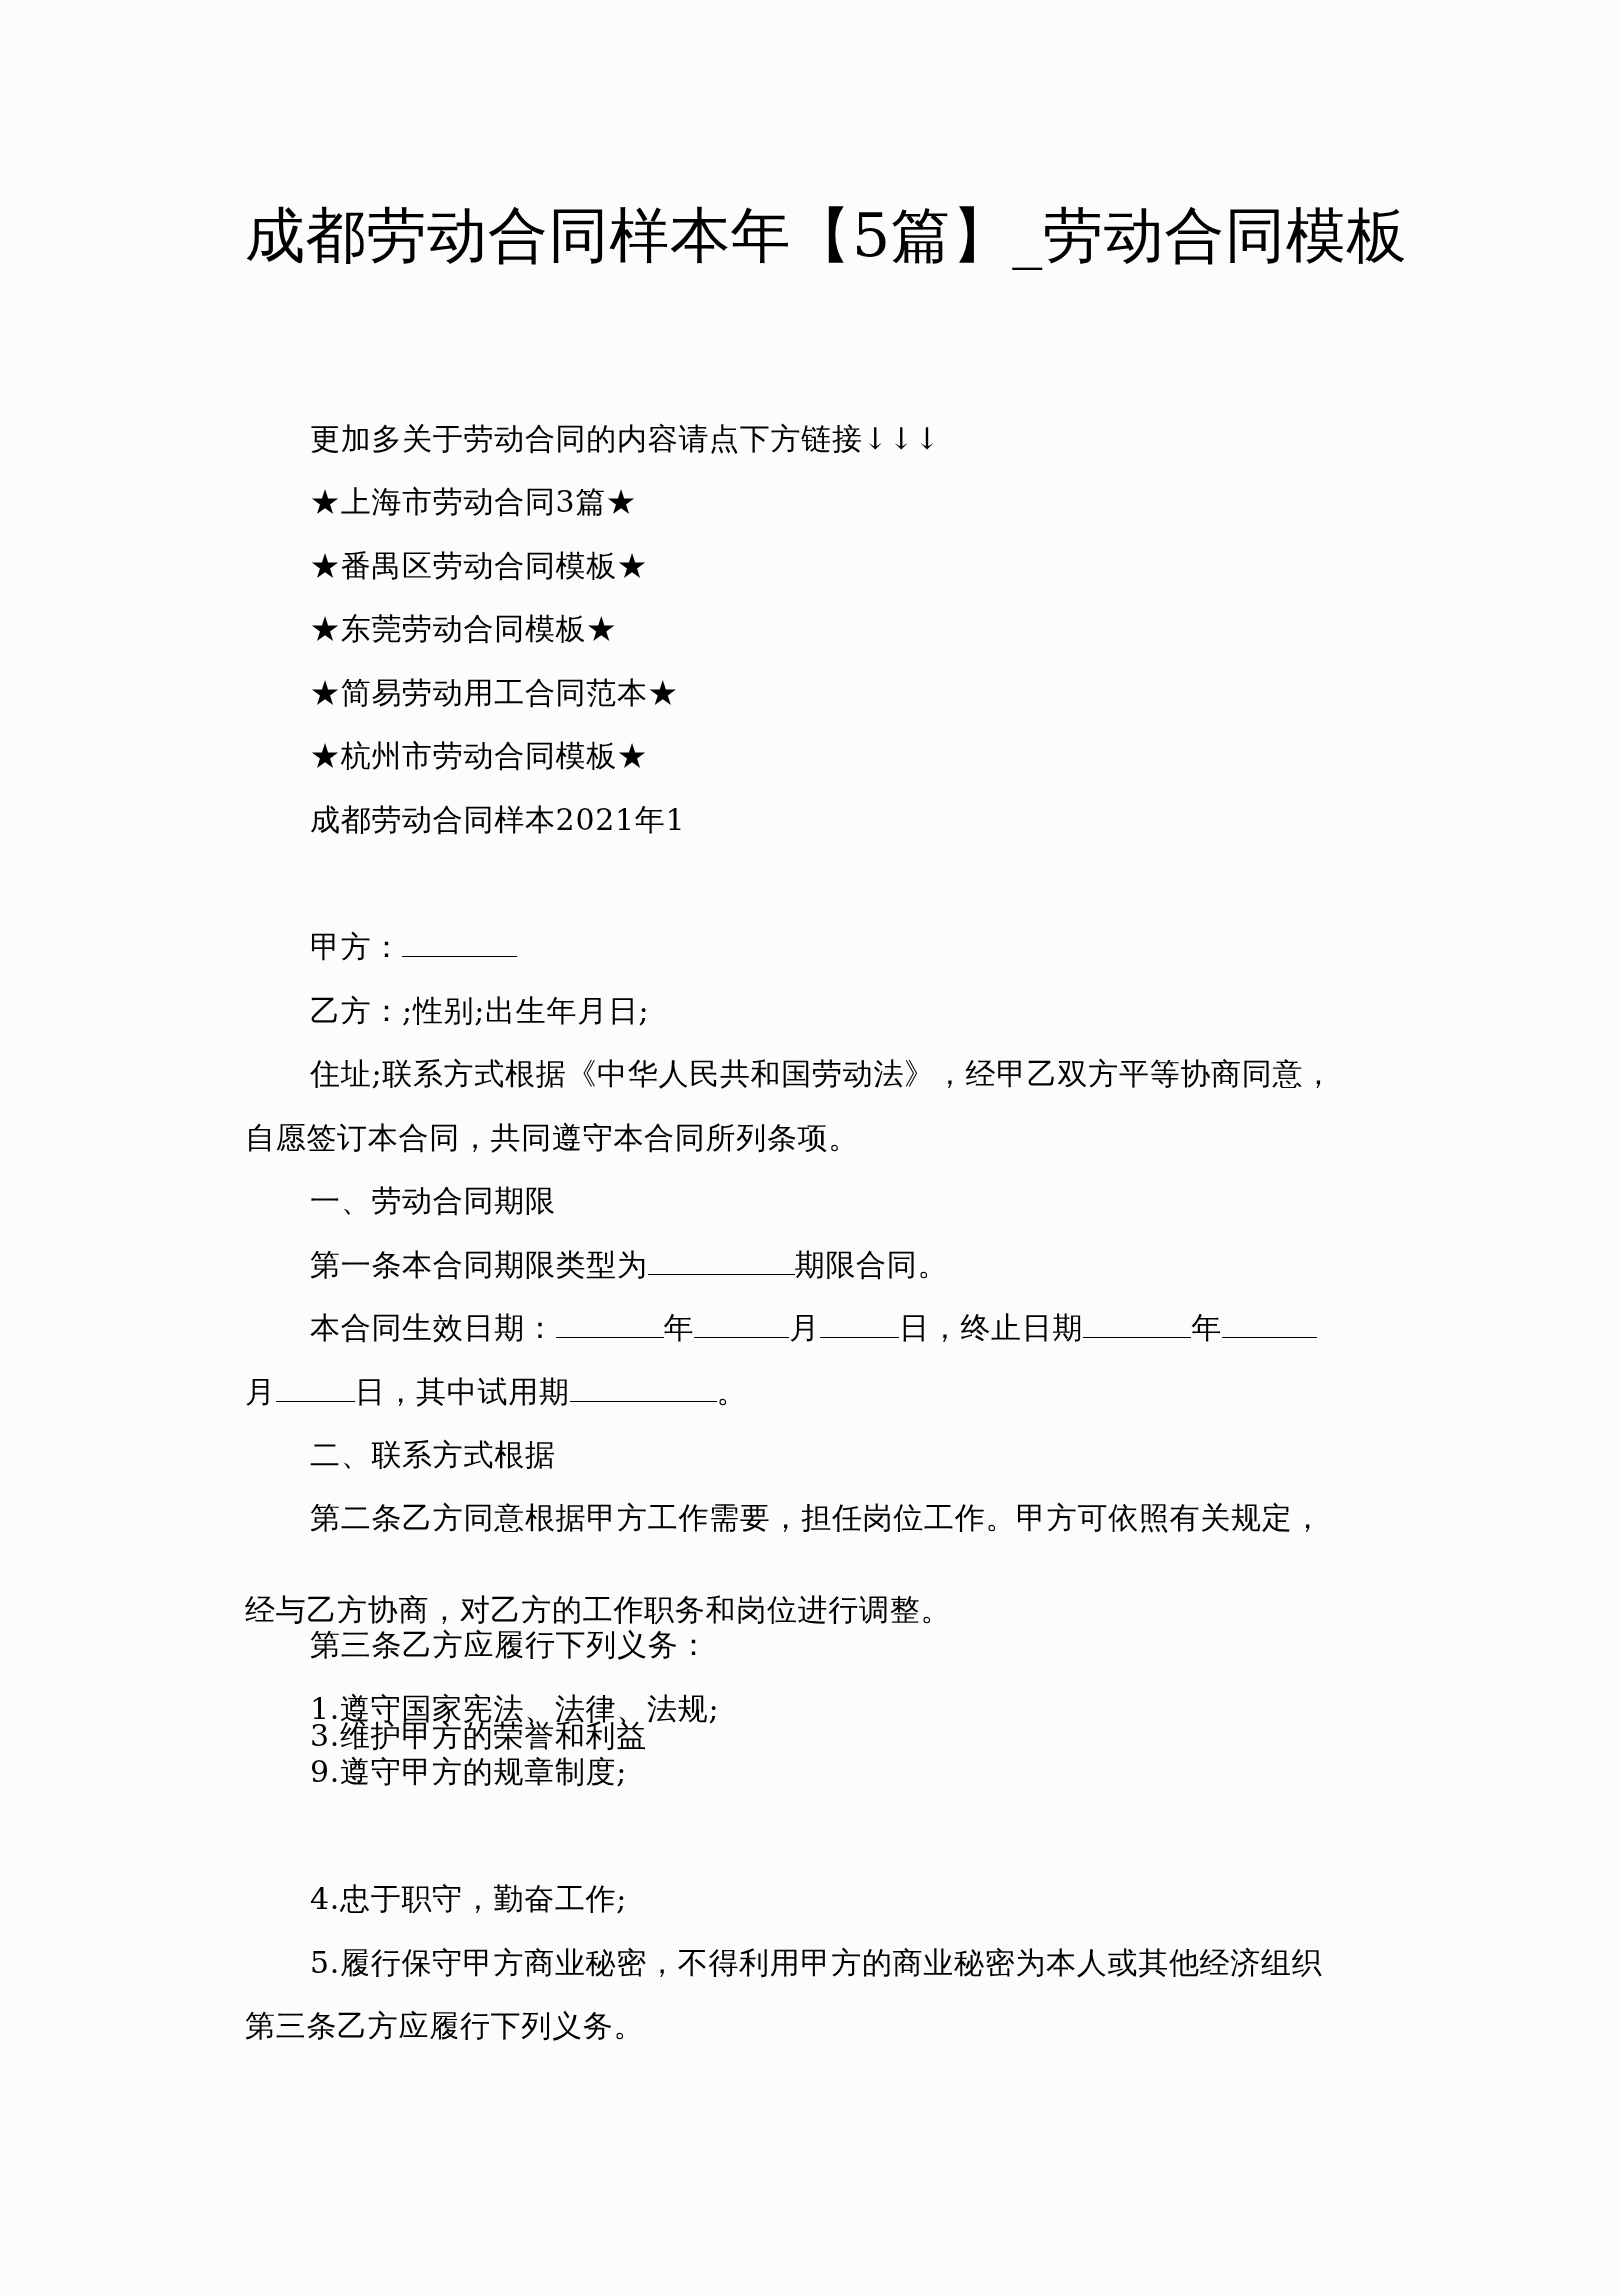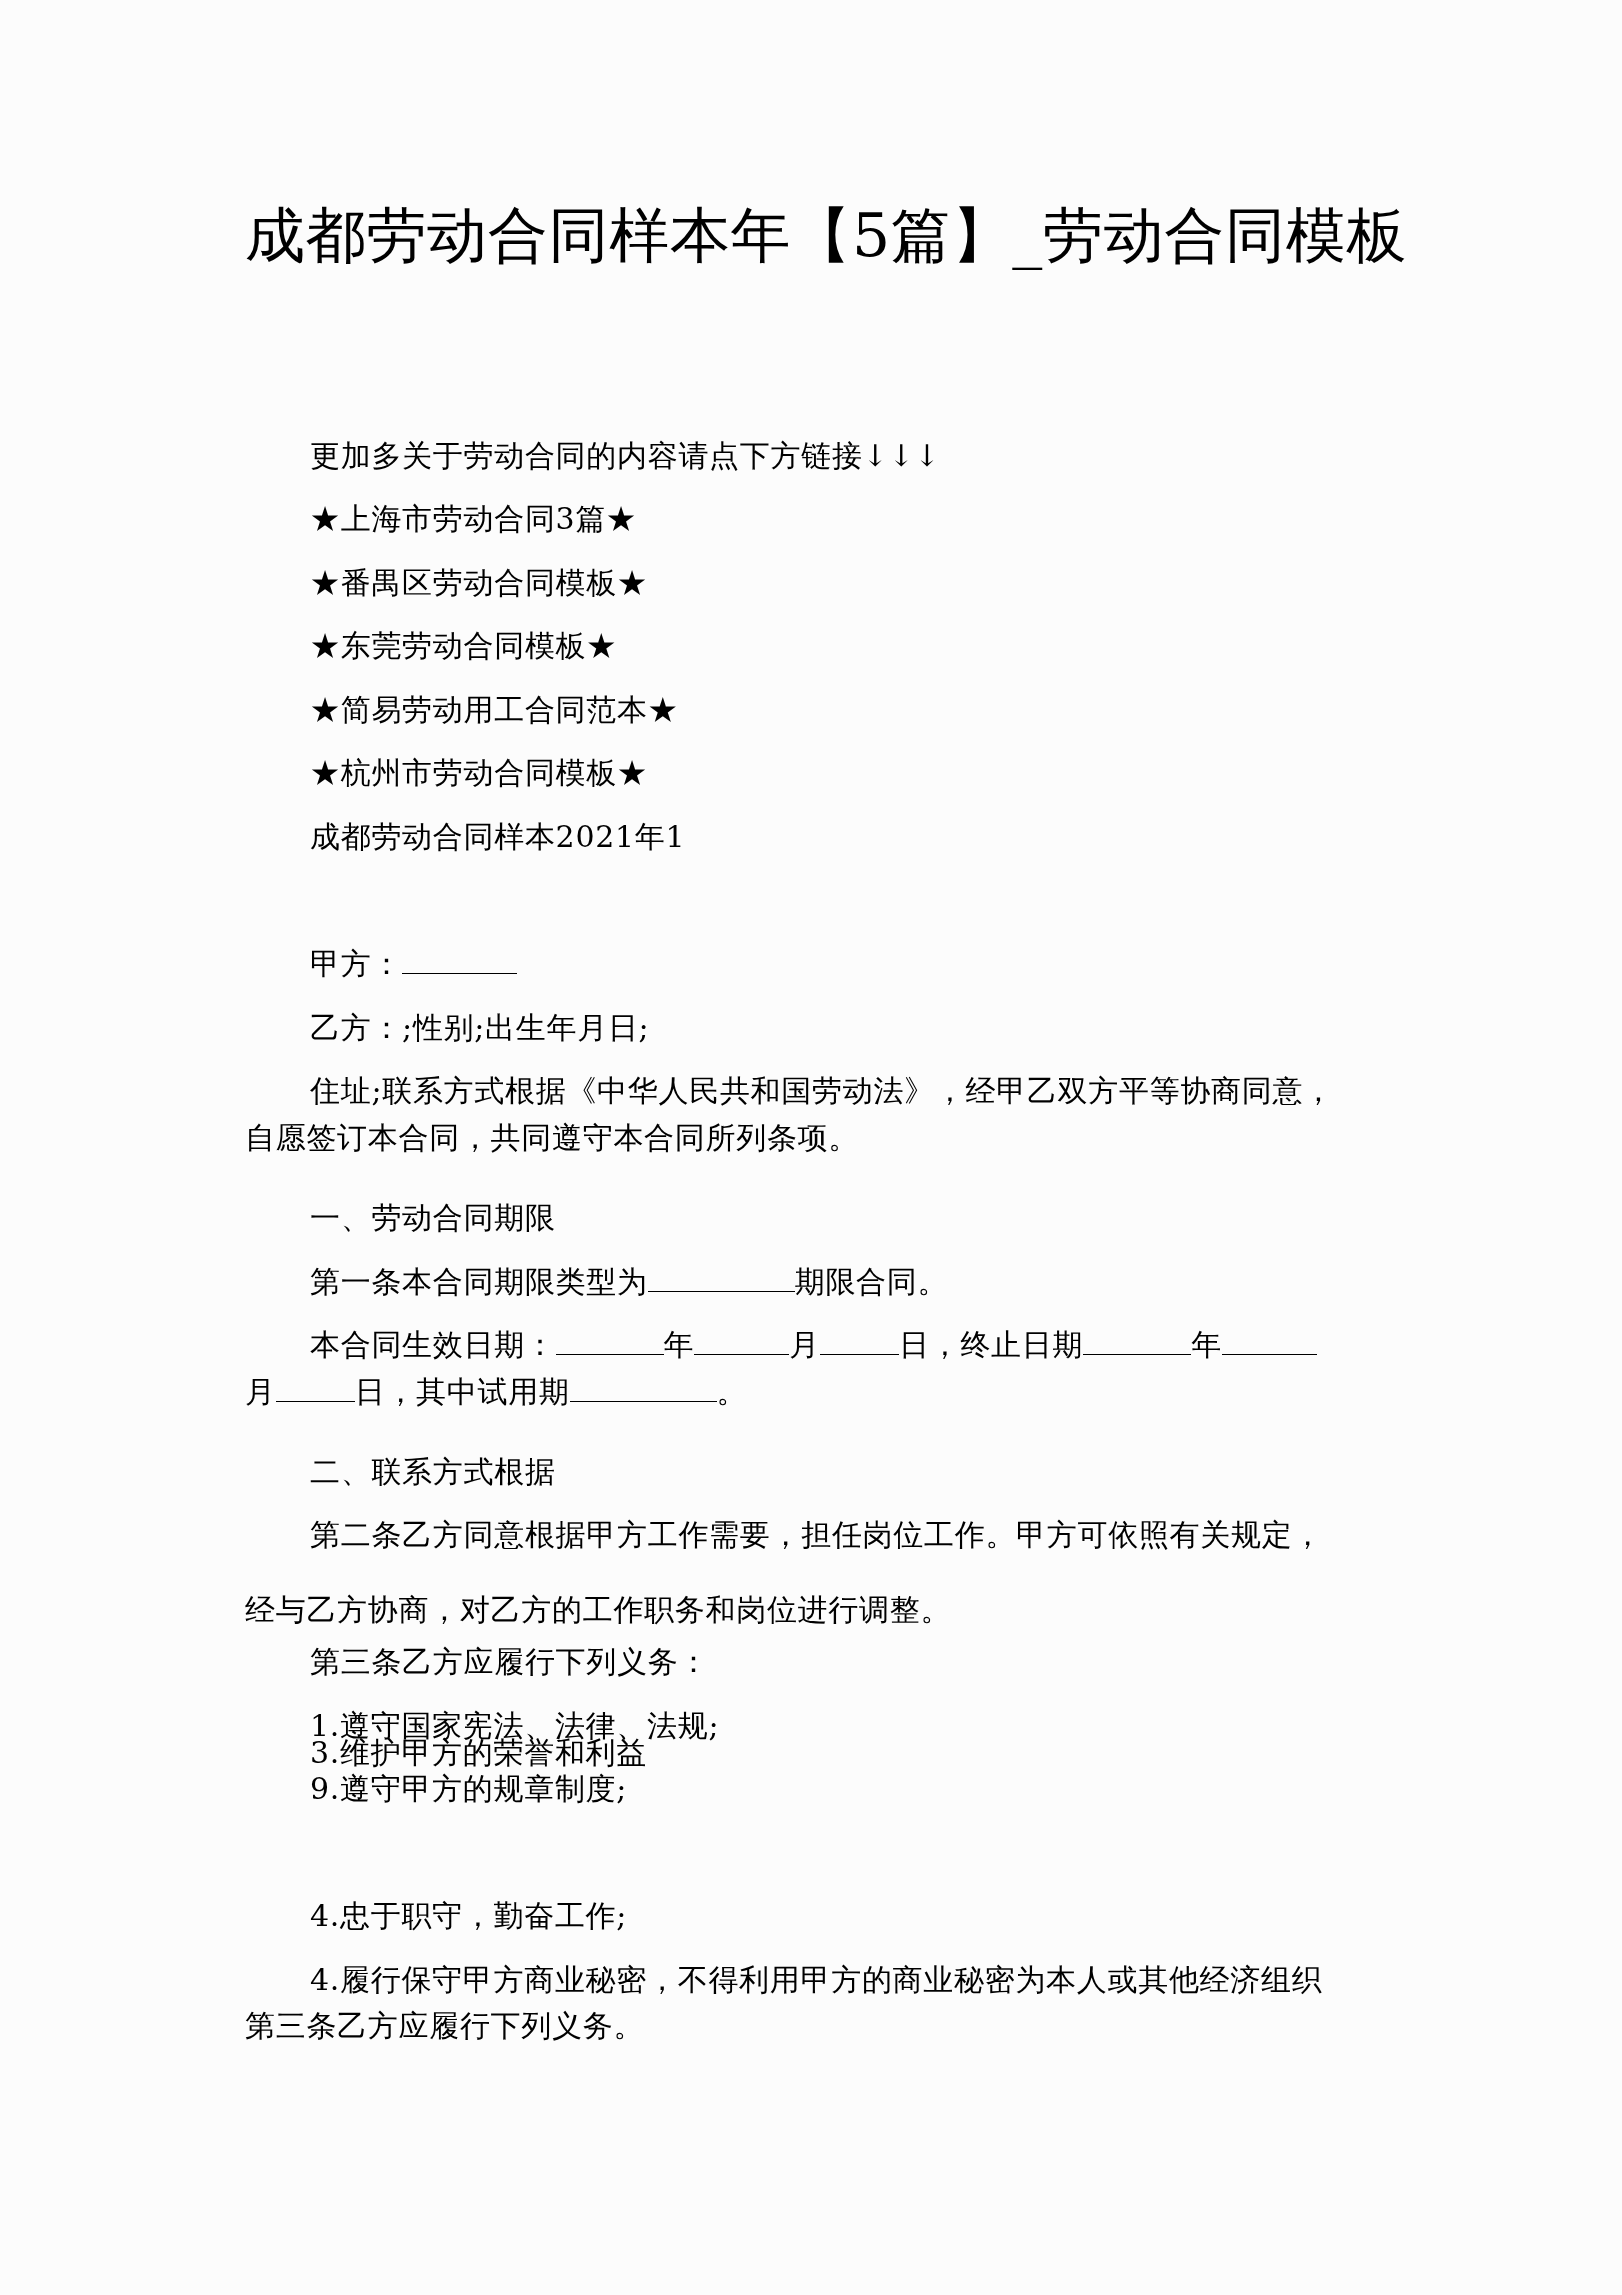--- a/index.html
+++ b/index.html
@@ -34,21 +34,21 @@
       margin: 0;
     }
     .line {
       position: absolute;
       left: 0;
       font-size: 30px;
       line-height: 39px;
       white-space: nowrap;
       letter-spacing: 0.7px;
     }
-    .indent { left: 65px; margin-top: 17px; }
+    .indent { left: 65px; }
     .blank {
       display: inline-block;
       border-bottom: 1.3px solid #000;
       height: 29px;
       vertical-align: baseline;
     }
     .link-item { cursor: pointer; }
   </style>
 </head>
 <body>
@@ -94,17 +94,17 @@
 
   <div class="line indent" style="top:1498px;">第二条乙方同意根据甲方工作需要，担任岗位工作。甲方可依照有关规定，</div>
   <div class="line" style="top:1562px;margin-top:28px;">经与乙方协商，对乙方的工作职务和岗位进行调整。</div>
 
   <div class="line indent" style="top:1625px;">第三条乙方应履行下列义务：</div>
 
   <div class="line indent" style="top:1689px;">1.遵守国家宪法、法律、法规;</div>
   <div class="line indent" style="top:1752px;">9.遵守甲方的规章制度;</div>
   <div class="line indent" style="top:1716px;">3.维护甲方的荣誉和利益</div>
   <div class="line indent" style="top:1879px;">4.忠于职守，勤奋工作;</div>
-  <div class="line indent" style="top:1943px;">4.履行保守甲方商业秘密，不得利用甲方的商业秘密为本人或其他经济组织</div>
+  <div class="line indent" style="top:1943px;">5.履行保守甲方商业秘密，不得利用甲方的商业秘密为本人或其他经济组织</div>
   <div class="line" style="top:2006px;">第三条乙方应履行下列义务。</div>
 
 </div>
 
 
 </body></html>

